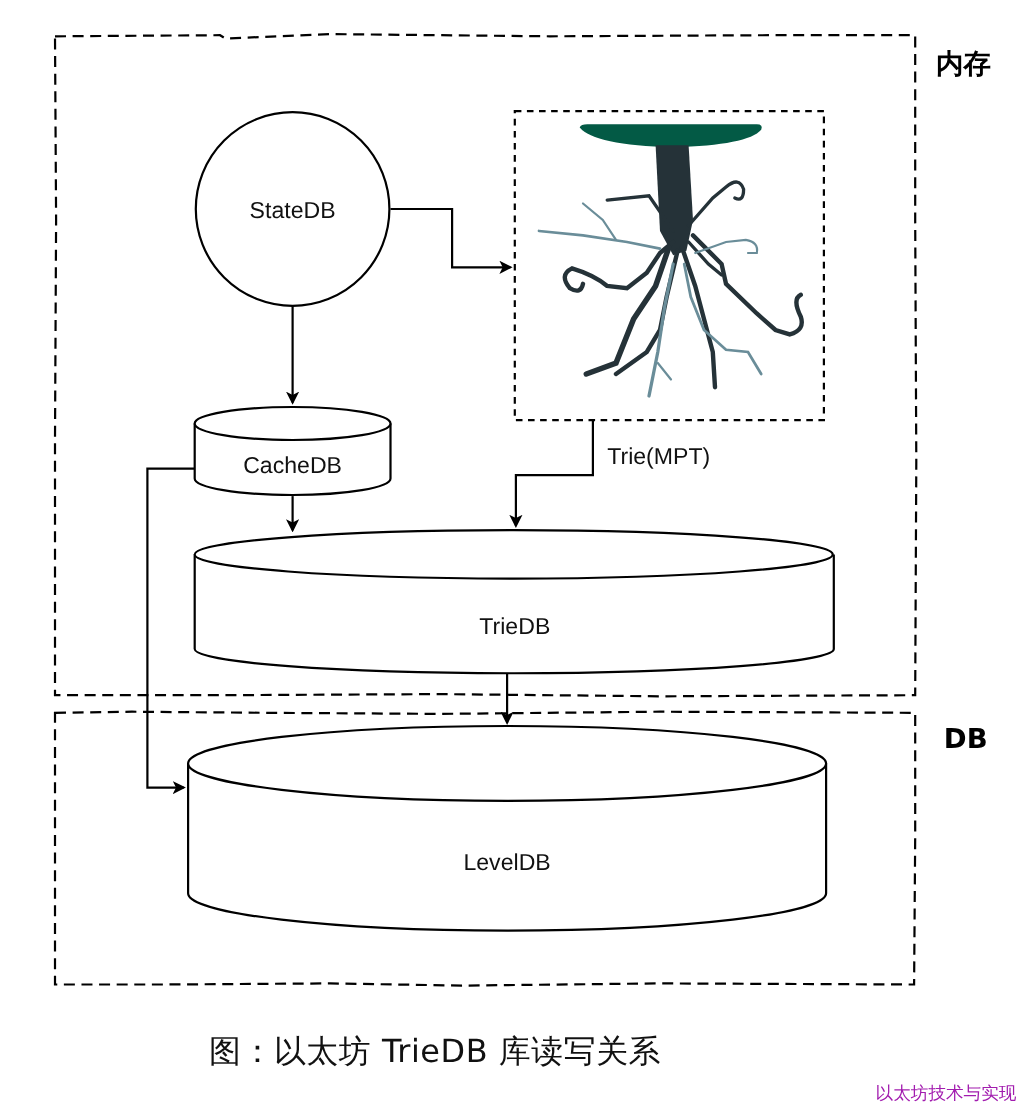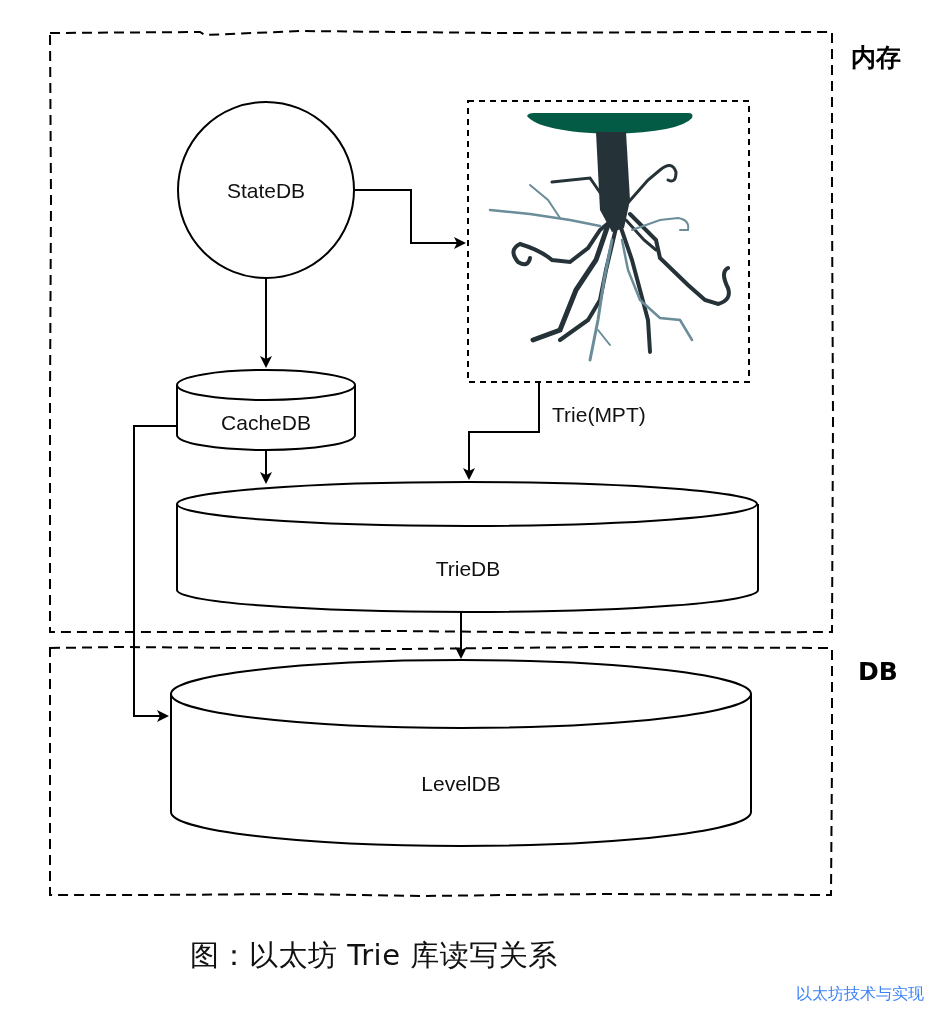--- a/index.html
+++ b/index.html
@@ -5,21 +5,21 @@
   html, body { margin: 0; padding: 0; background: #ffffff; }
   body { width: 936px; height: 1012px; position: relative; overflow: hidden;
          font-family: "Liberation Sans", "DejaVu Sans", sans-serif; color: #111; }
   svg.diagram { position: absolute; left: 0; top: 0; }
   .lbl { font-family: "Liberation Sans", "DejaVu Sans", sans-serif; fill: #111; }
   .zone-title { font-family: "DejaVu Sans", "Liberation Sans", sans-serif; font-weight: bold; font-size: 25px; fill: #000; }
   .node-text { font-size: 21px; }
   .caption { position: absolute; left: 190px; top: 936px; font-size: 29px;
              font-family: "DejaVu Sans", "Liberation Sans", sans-serif; color: #111; letter-spacing: 0.5px; }
   .watermark { position: absolute; right: 12px; top: 984px; font-size: 16px;
-               font-family: "DejaVu Serif", "Liberation Serif", serif; color: #3b82f6; }
+               font-family: "DejaVu Serif", "Liberation Serif", serif; color: #a21caf; }
 </style>
 </head>
 <body>
 
 <svg class="diagram" width="936" height="1012" viewBox="0 0 936 1012">
   <defs>
     <marker id="arrow" markerWidth="12" markerHeight="12" refX="10" refY="6" orient="auto" markerUnits="userSpaceOnUse">
       <path d="M0,0 L12,6 L0,12 L3,6 Z" fill="#000"></path>
     </marker>
   </defs>
@@ -87,14 +87,14 @@
     <path d="M355,190 L411,190 L411,243 L464,243" fill="none" stroke="#000" stroke-width="2" marker-end="url(#arrow)"></path>
     <path d="M266,278 L266,366" fill="none" stroke="#000" stroke-width="2" marker-end="url(#arrow)"></path>
     <path d="M539,382 L539,432 L469,432 L469,478" fill="none" stroke="#000" stroke-width="2" marker-end="url(#arrow)"></path>
     <text class="lbl" x="552" y="422" font-size="21">Trie(MPT)</text>
     <path d="M266,451 L266,482" fill="none" stroke="#000" stroke-width="2" marker-end="url(#arrow)"></path>
     <path d="M177,426 L134,426 L134,716 L167,716" fill="none" stroke="#000" stroke-width="2" marker-end="url(#arrow)"></path>
     <path d="M461,612 L461,657" fill="none" stroke="#000" stroke-width="2" marker-end="url(#arrow)"></path>
   </g>
 </svg>
 
-<div class="caption">图：以太坊 Trie 库读写关系</div>
+<div class="caption">图：以太坊 TrieDB 库读写关系</div>
 <div class="watermark">以太坊技术与实现</div>
 
 </body></html>

